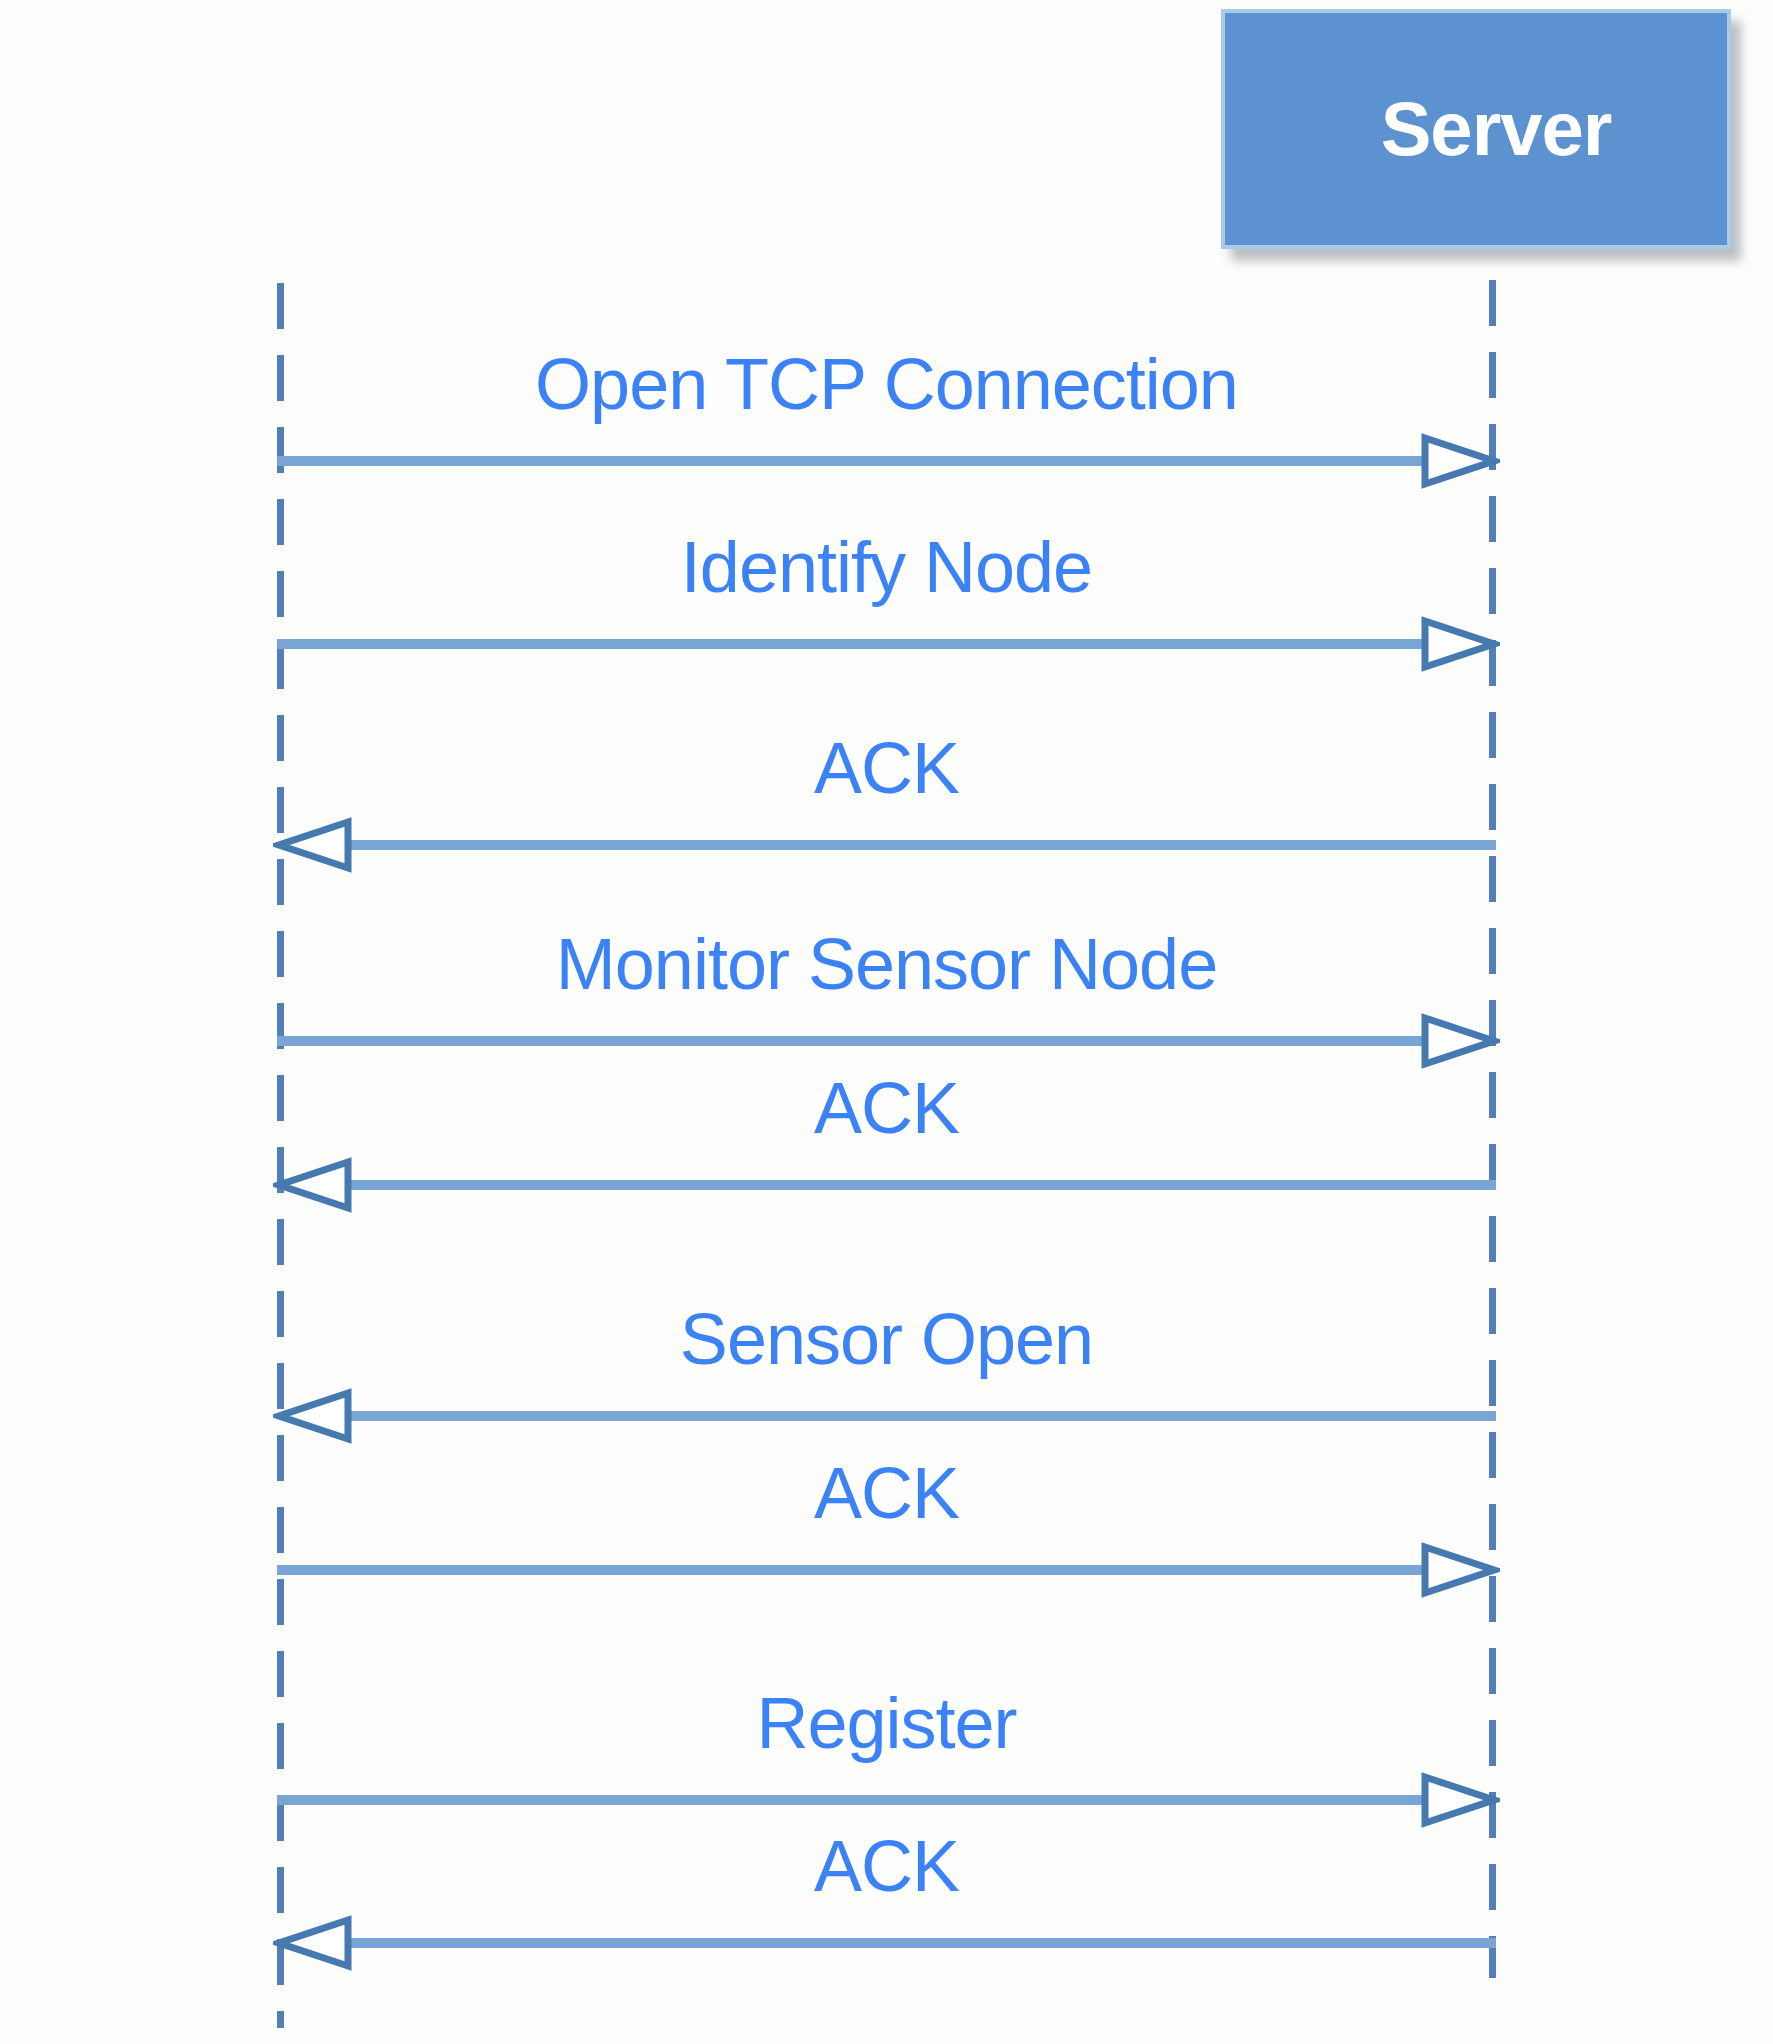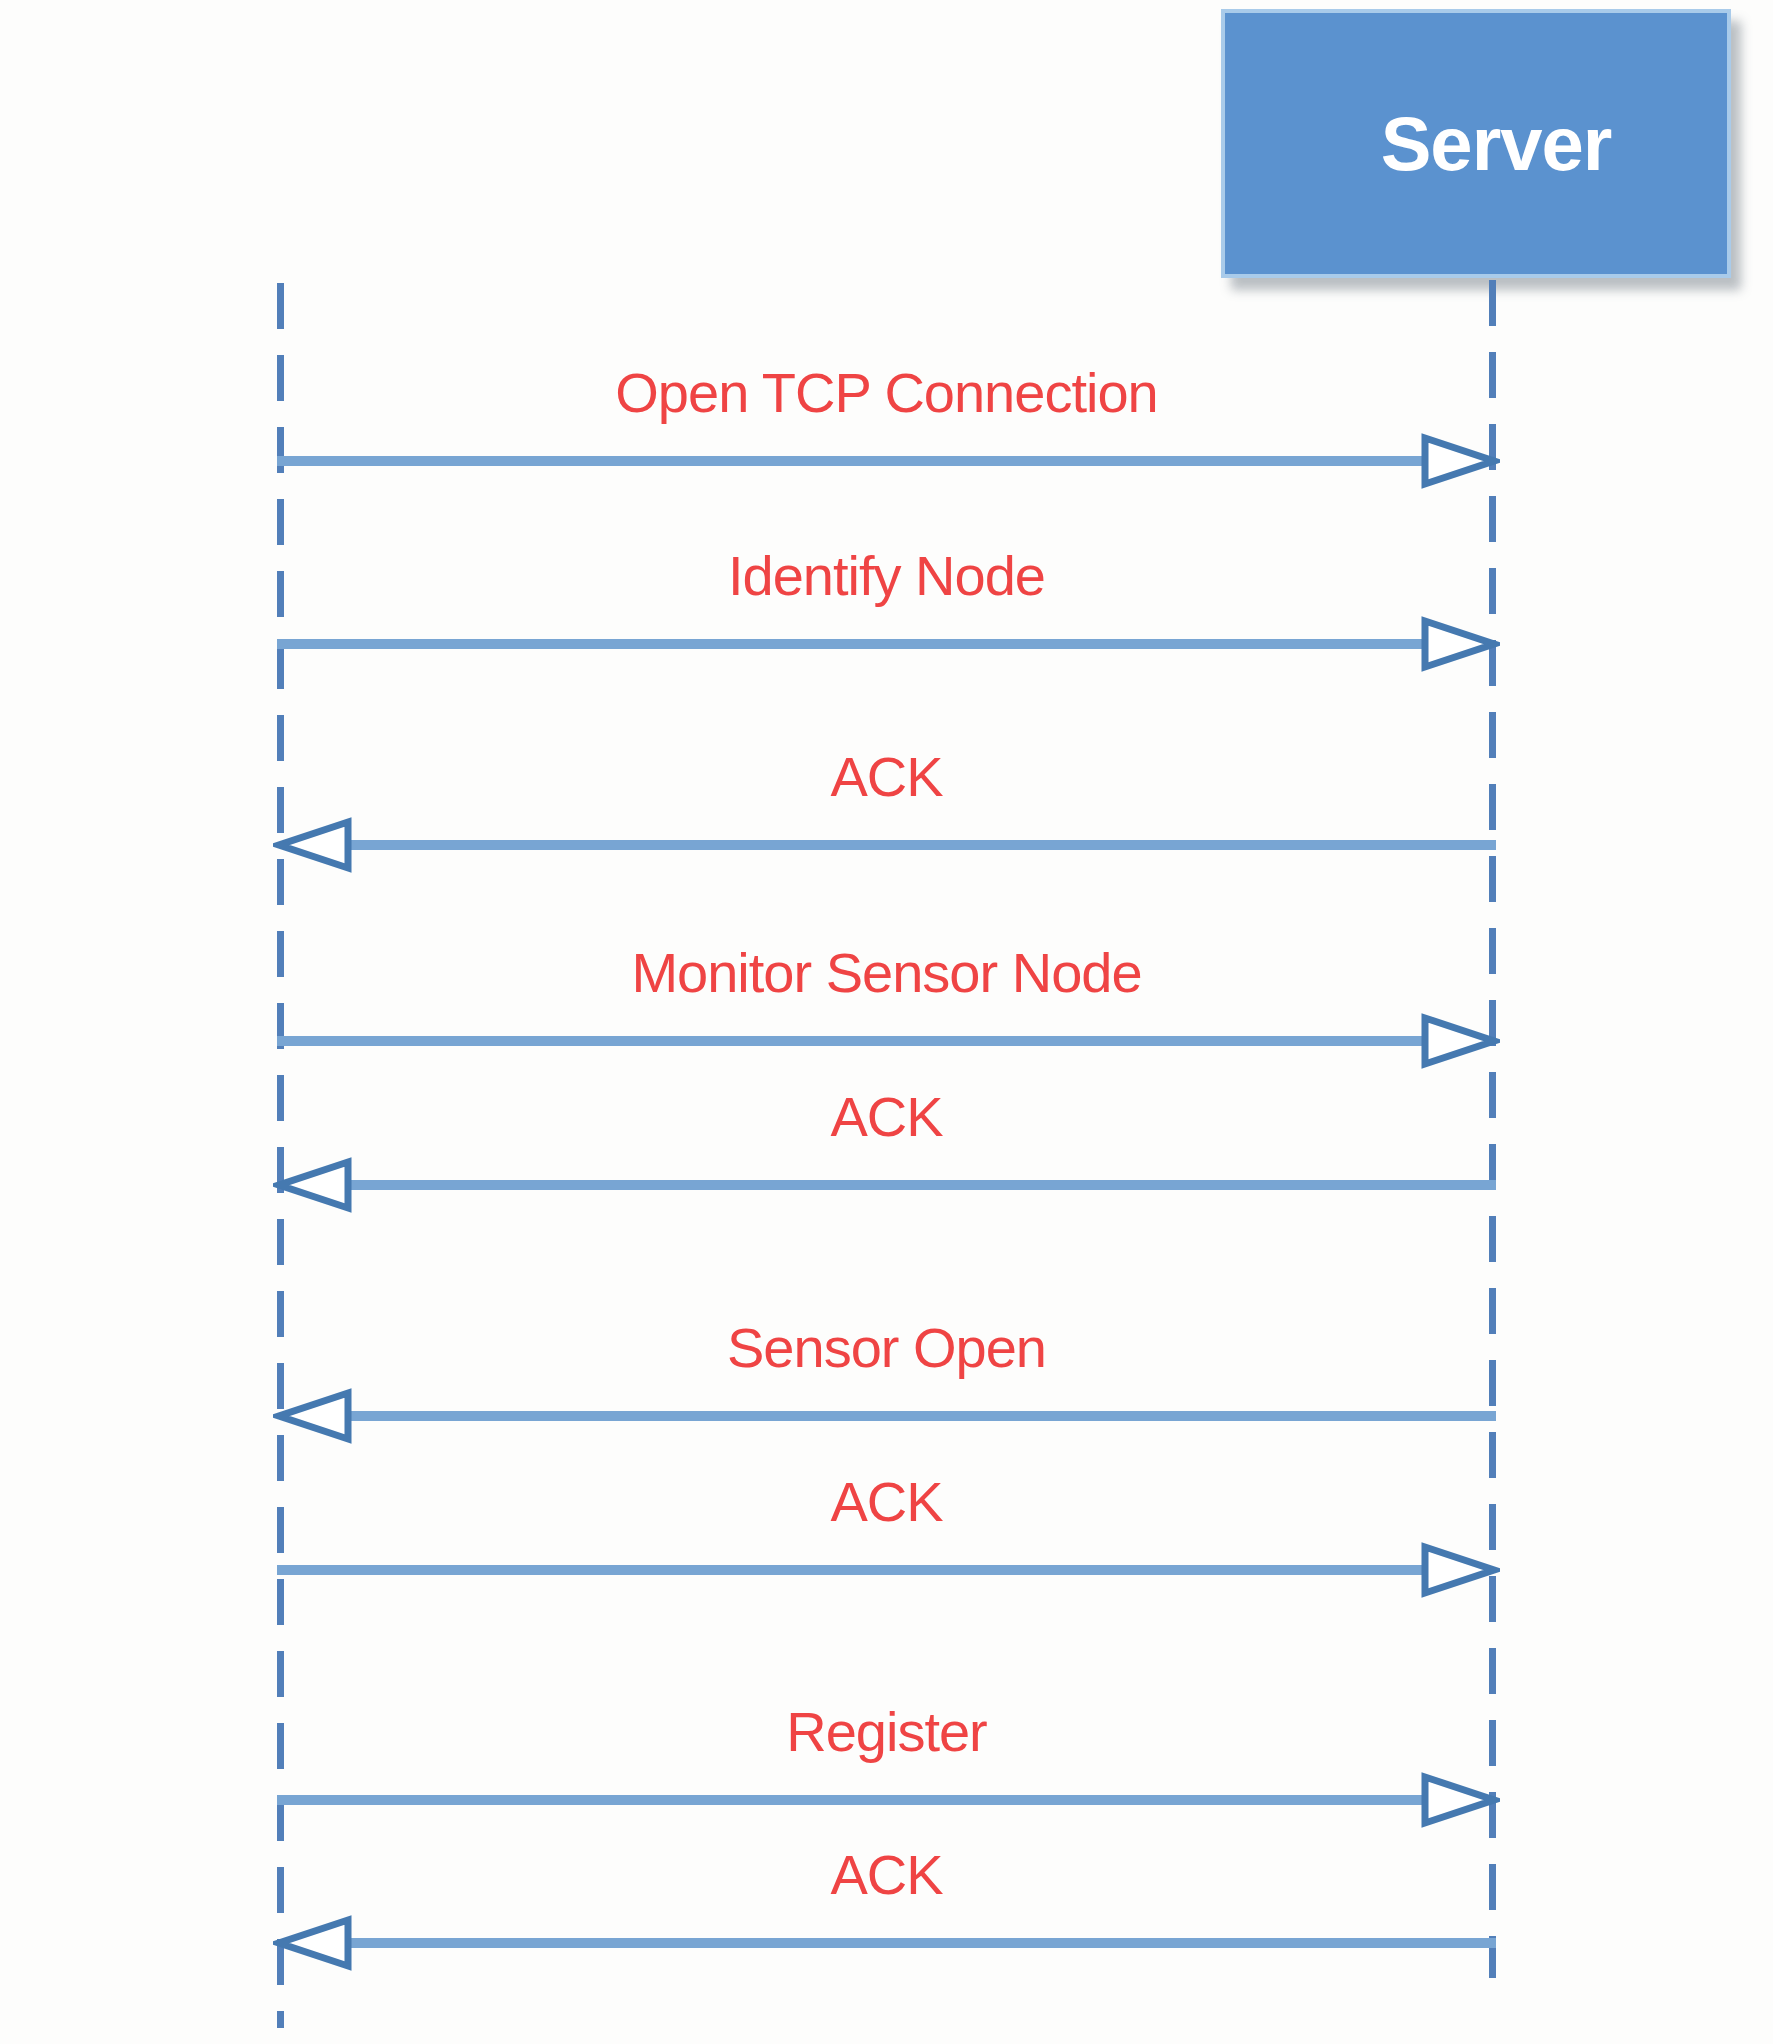--- a/index.html
+++ b/index.html
@@ -25,21 +25,21 @@
     text-align: center;
   }
   .actor-box .actor-label {
     color: #ffffff;
     font-weight: bold;
     font-size: 76px;
     line-height: 1.5;
     letter-spacing: -1px;
   }
   .actor-monitor { left: 11px;   top: 4px; width: 545px; height: 277px; padding: 0 55px; }
-  .actor-server  { left: 1221px; top: 9px; width: 510px; height: 269px; padding-left: 40px; }
+  .actor-server  { left: 1221px; top: 9px; width: 510px; height: 240px; padding-left: 40px; }
 
   
   .lifeline {
     position: absolute;
     width: 7px;
     background: repeating-linear-gradient(to bottom, #527fb9 0 46px, rgba(0,0,0,0) 46px 72px);
   }
   .lifeline-monitor { left: 277px;  top: 283px; height: 1745px; }
   .lifeline-server  { left: 1489px; top: 280px; height: 1698px; }
 
@@ -49,23 +49,23 @@
     left: 277px;
     width: 1219px;
     height: 0;
   }
   .msg-label {
     position: absolute;
     bottom: 36px;
     left: 0;
     right: 0;
     text-align: center;
-    font-size: 56px;
+    font-size: 72px;
     letter-spacing: -1px;
-    color: #ef4444;
+    color: #3b82f6;
     white-space: nowrap;
   }
   .msg-line {
     position: absolute;
     top: -5px;
     height: 10px;
     background: #78a5d3;
   }
   .message[data-dir="right"] .msg-line { left: 0;    right: 64px; }
   .message[data-dir="left"]  .msg-line { left: 64px; right: 0;    }

